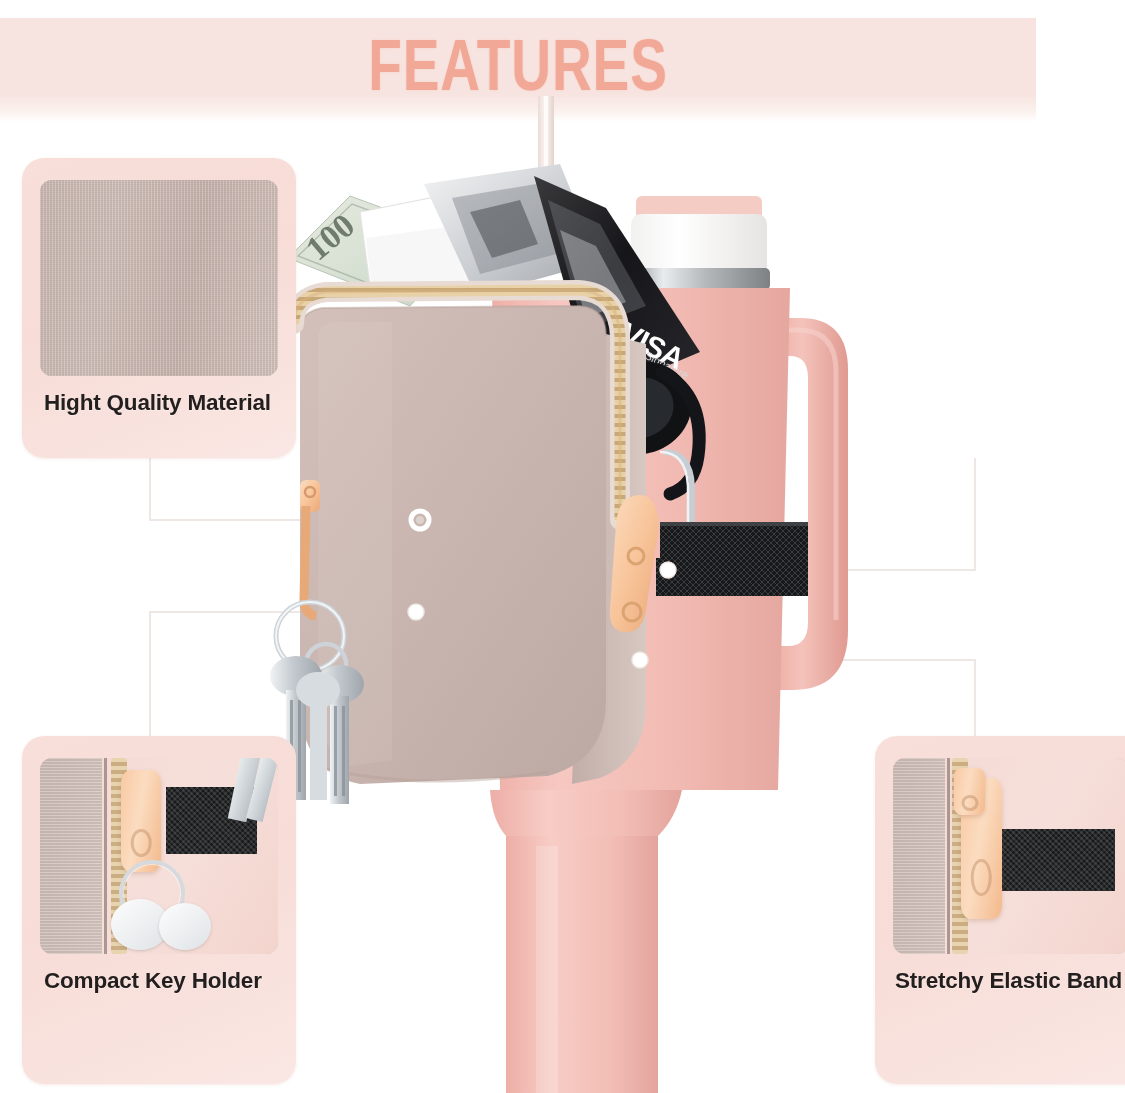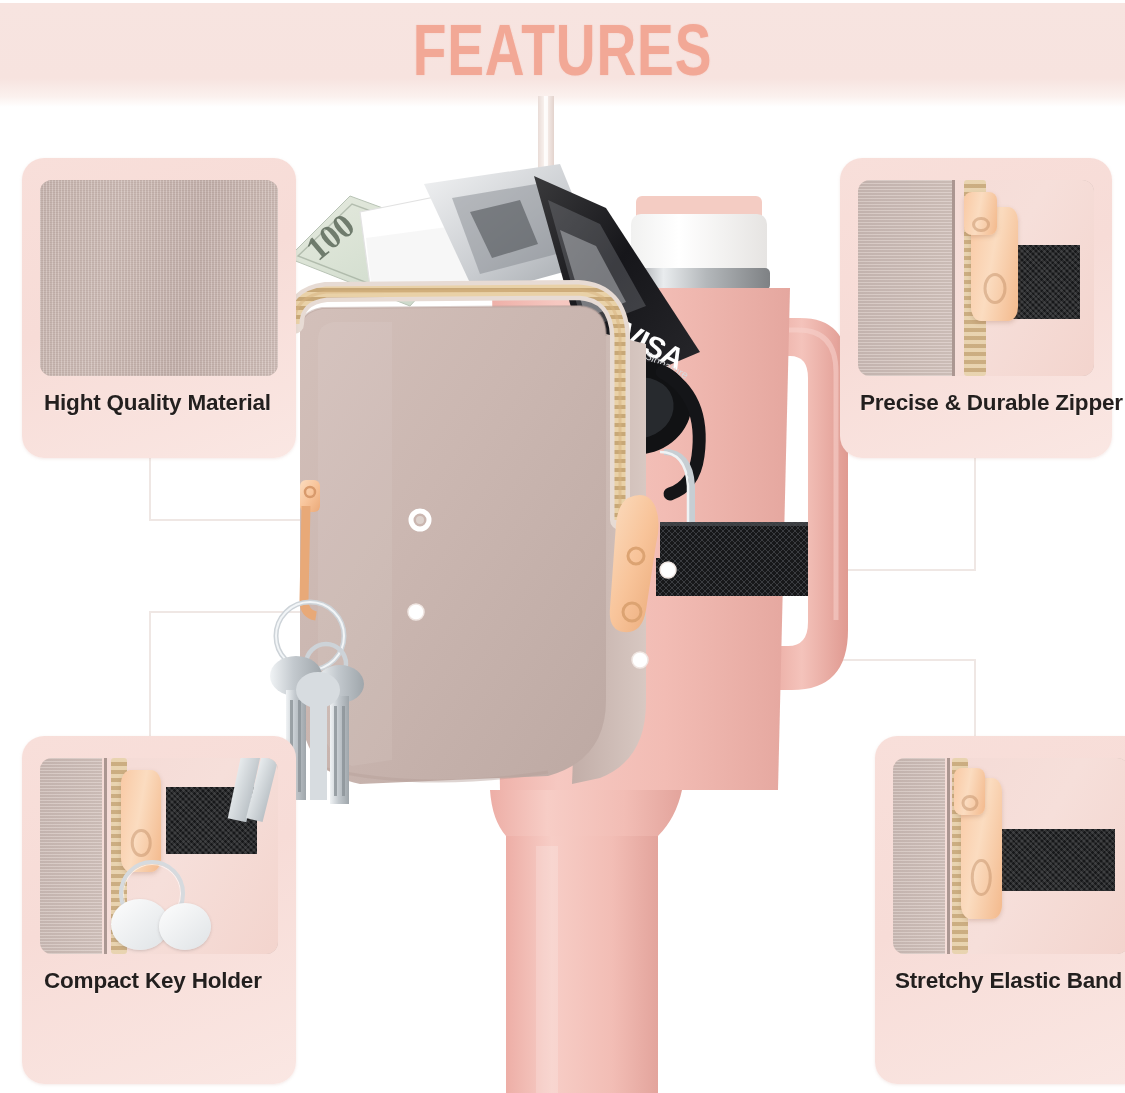--- a/index.html
+++ b/index.html
@@ -7,21 +7,21 @@
   html,body { width:1125px; height:1093px; overflow:hidden; }
   body {
     font-family:"Liberation Sans", sans-serif;
     background:#ffffff;
     position:relative;
   }
   #stage { position:absolute; inset:0; width:1125px; height:1093px; overflow:hidden; background:#fff; }
 
   
   .banner {
-    position:absolute; left:0; top:3px; width:1125px; height:104px;
+    position:absolute; left:0; top:18px; width:1036px; height:104px;
     background:linear-gradient(180deg,#f7e4e0 0%,#f7e3df 72%,#fbf1ee 90%,#ffffff 100%);
     overflow:hidden;
   }
   .banner-title {
     position:absolute; left:0; right:0; top:6px;
     text-align:center;
     font-family:"Liberation Sans", sans-serif;
     font-weight:700;
     font-size:64px;
     letter-spacing:1px;
@@ -344,33 +344,20 @@
     </g>
   </svg>
 
   <div class="card" id="card-tl">
     <div class="swatch">
       <div class="fabric"></div>
     </div>
     <div class="cap nowrap">Hight Quality Material</div>
   </div>
 
-  <div class="card" id="card-tr">
-    <div class="swatch">
-      <div class="zipmacro">
-        <div class="zm-fabric-l"></div>
-        <div class="zm-seam" style="left:40%;"></div>
-        <div class="zm-teeth" style="left:45%;"></div>
-        <div class="zm-velcro" style="left:64%; top:33%; width:30%; height:38%;"></div>
-        <div class="zm-pull" style="left:48%; top:14%; width:20%; height:58%;"></div>
-        <div class="zm-pull" style="left:45%; top:6%; width:14%; height:22%; border-radius:8px;"></div>
-      </div>
-    </div>
-    <div class="cap nowrap">Precise &amp; Durable Zipper</div>
-  </div>
 
   <div class="card" id="card-bl">
     <div class="swatch">
       <div class="zipmacro">
         <div class="zm-fabric-l" style="width:26%;"></div>
         <div class="zm-seam" style="left:27%;"></div>
         <div class="zm-teeth" style="left:30%; width:16px;"></div>
         <div class="zm-velcro" style="left:53%; top:15%; width:38%; height:34%;"></div>
         <div class="zm-pull" style="left:34%; top:6%; width:17%; height:52%;"></div>
         <div class="zm-ring" style="left:33%; top:52%; width:28%; height:34%;"></div>

